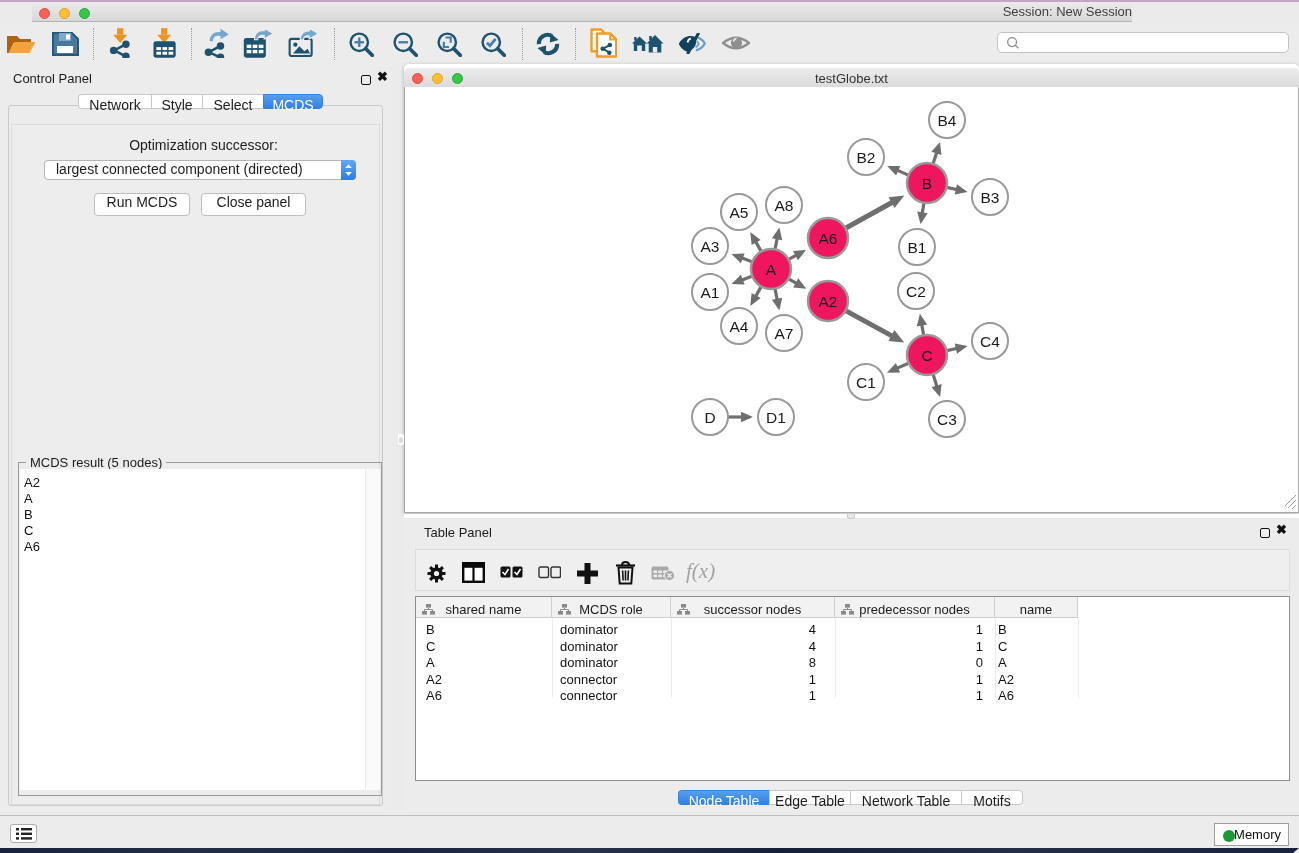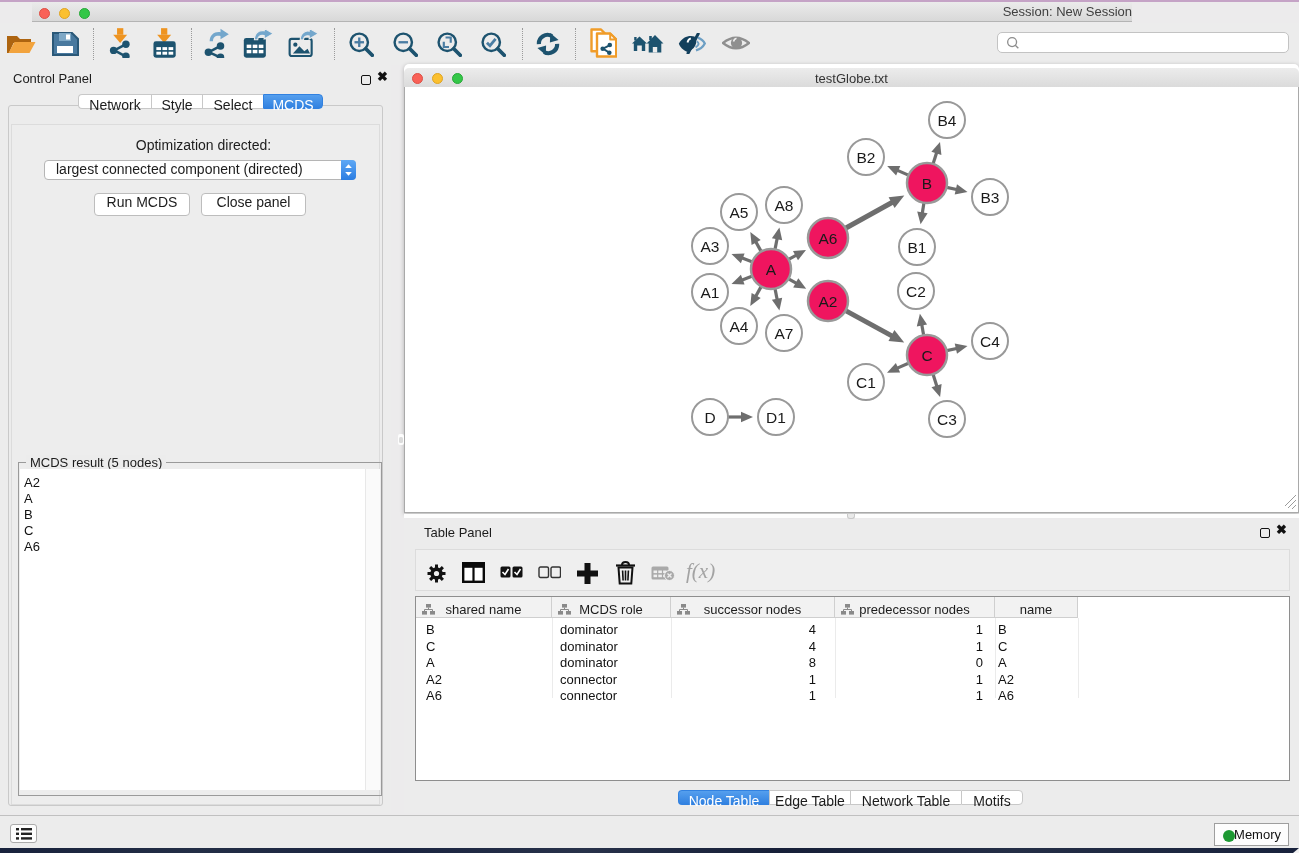--- a/index.html
+++ b/index.html
@@ -252,21 +252,21 @@
   <div class="maxbtn" style="left:361px; top:10px;"></div>
   <div class="xbtn" style="left:377px; top:4px;">✖</div>
   <div class="segwrap" style="left:78px; top:29px;">
     <div class="seg first" style="width:73px;">Network</div>
     <div class="seg" style="width:51px;">Style</div>
     <div class="seg" style="width:61px;">Select</div>
     <div class="seg last sel" style="width:60px;">MCDS</div>
   </div>
   <div id="cpane">
     <div style="position:absolute;left:2px;top:18px;width:369px;height:681px;border:1px solid #dcdcdc;background:#ededed;"></div>
-    <div id="optlabel">Optimization directed:</div>
+    <div id="optlabel">Optimization successor:</div>
     <div id="dropdown">largest connected component (directed)
       <div id="ddstep">
         <svg width="15" height="20" viewBox="0 0 15 20">
           <path d="M4.2 8 L7.5 4.3 L10.8 8 Z" fill="#fff"></path>
           <path d="M4.2 12 L7.5 15.7 L10.8 12 Z" fill="#fff"></path>
         </svg>
       </div>
     </div>
     <div class="btn" style="left:85px; top:87px; width:96px;">Run MCDS</div>
     <div class="btn" style="left:192px; top:87px; width:105px;">Close panel</div>

